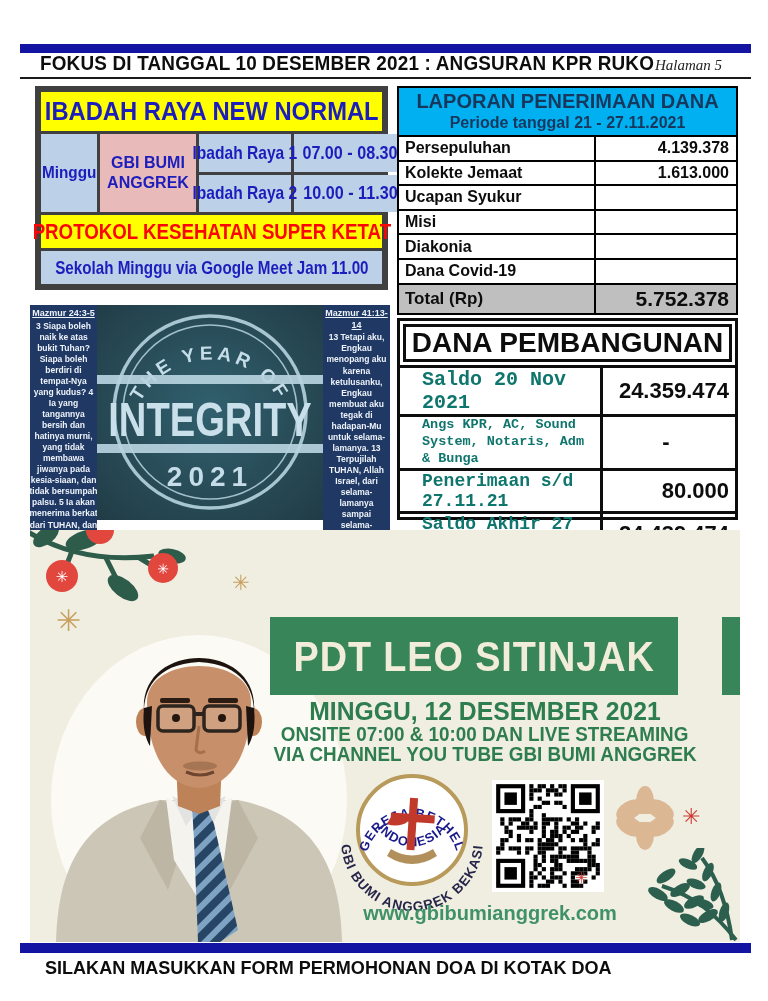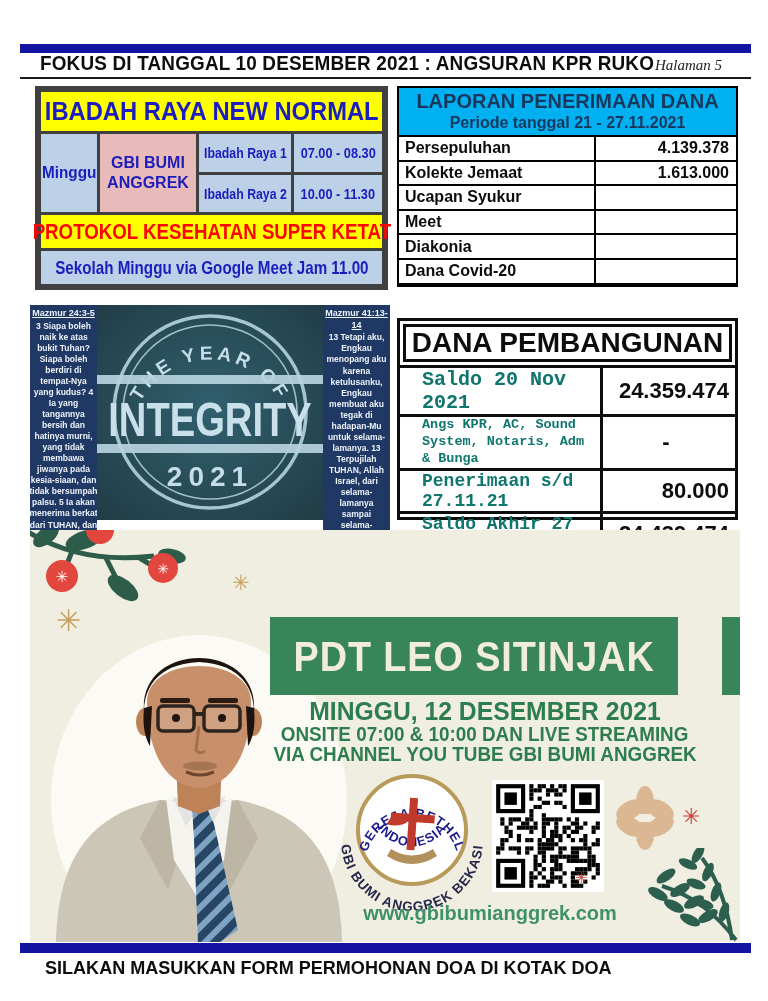--- a/index.html
+++ b/index.html
@@ -14,21 +14,21 @@
   .header-title{left:40px;top:51px;font-size:21px;font-weight:bold;color:#0d0d0d;letter-spacing:.2px;}
   .halaman{left:655px;top:57px;font-family:"Liberation Serif",serif;font-style:italic;font-size:15px;color:#222;}
   .header-rule{left:20px;top:77px;width:731px;height:2px;background:#1b1b1b;}
 
   
   .ibadah{left:35px;top:86px;width:353px;height:204px;background:#404040;padding:6px;
           box-sizing:border-box;display:flex;flex-direction:column;gap:3px;}
   .ib-title{height:39px;background:#ffff00;color:#1c1dbd;font-weight:bold;font-size:25px;
             display:flex;align-items:center;justify-content:center;}
   .ib-table{flex:1;display:grid;grid-template-columns:56px 96px 92px 1fr;grid-template-rows:1fr 1fr;gap:3px;}
-  .ib-cell{background:#bcd0e8;color:#1c1dbd;font-weight:bold;display:flex;align-items:center;justify-content:center;font-size:15px;}
+  .ib-cell{background:#bcd0e8;color:#1c1dbd;font-weight:bold;display:flex;align-items:center;justify-content:center;font-size:19px;}
   .ib-day{grid-row:1/3;font-size:17px;}
   .ib-church{grid-row:1/3;background:#e9baba;flex-direction:column;line-height:1.25;font-size:16px;}
   .ib-protocol{height:33px;background:#ffff00;color:#fb0505;font-weight:bold;font-size:22px;
                display:flex;align-items:center;justify-content:center;}
   .ib-sekolah{height:33px;background:#bcd0e8;color:#1c1dbd;font-weight:bold;font-size:19px;
               display:flex;align-items:center;justify-content:center;}
 
   
   .laporan{left:397px;top:86px;width:341px;border:2px solid #000;box-sizing:border-box;background:#fff;}
   .lap-header{background:#00b0f0;color:#17375d;text-align:center;padding:2px 0 3px 0;border-bottom:2px solid #000;}
@@ -135,30 +135,34 @@
     </div>
     <div class="lap-row">
       <div class="lap-label">Kolekte Jemaat</div>
       <div class="lap-value">1.613.000</div>
     </div>
     <div class="lap-row">
       <div class="lap-label">Ucapan Syukur</div>
       <div class="lap-value"></div>
     </div>
     <div class="lap-row">
-      <div class="lap-label">Meet</div>
+      <div class="lap-label">Misi</div>
       <div class="lap-value"></div>
     </div>
     <div class="lap-row">
       <div class="lap-label">Diakonia</div>
       <div class="lap-value"></div>
     </div>
     <div class="lap-row" style="border-bottom:2px solid #000;">
-      <div class="lap-label">Dana Covid-20</div>
+      <div class="lap-label">Dana Covid-19</div>
       <div class="lap-value"></div>
+    </div>
+    <div class="lap-total">
+      <div class="lap-label">Total (Rp)</div>
+      <div class="lap-value">5.752.378</div>
     </div>
   </div>
 
   <div class="abs integrity">
     <div class="iz-col">
       <div class="iz-ref">Mazmur 24:3-5</div>
       <div>3 Siapa boleh naik ke atas bukit Tuhan? Siapa boleh berdiri di tempat-Nya yang kudus? 4  Ia yang tangannya bersih dan hatinya murni, yang tidak membawa jiwanya pada kesia-siaan, dan tidak bersumpah palsu. 5  Ia akan menerima berkat dari TUHAN, dan keadilan dari Allah keselamatannya.</div>
     </div>
     <div class="iz-center">
       <svg width="226" height="215" viewBox="0 0 226 215">

